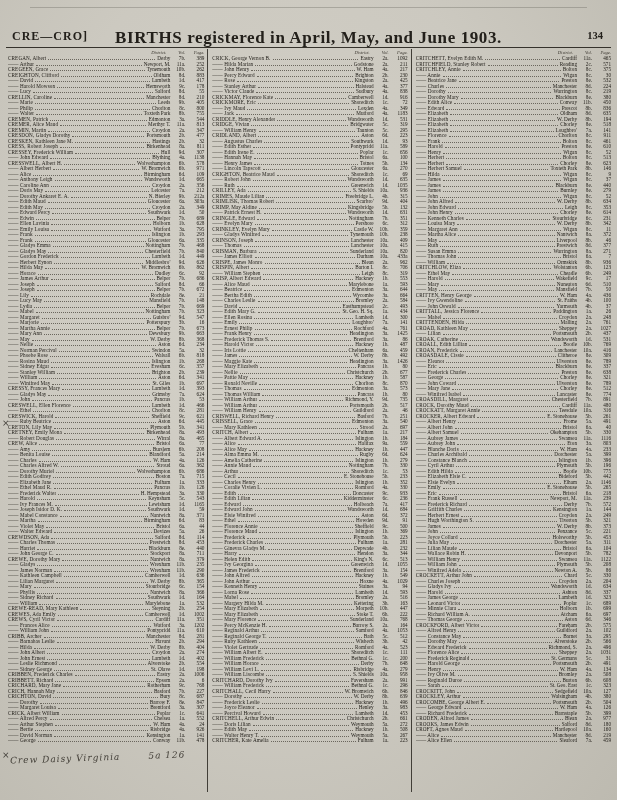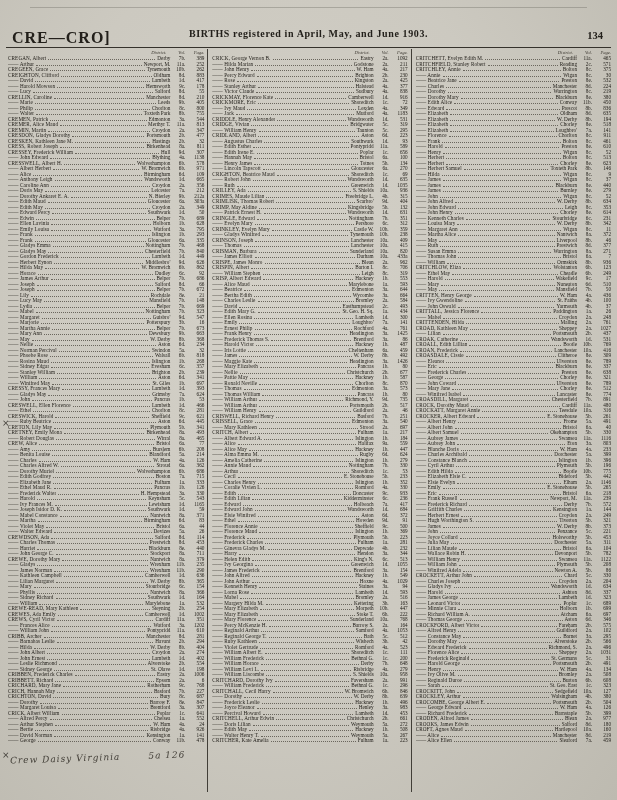--- a/index.html
+++ b/index.html
@@ -2,22 +2,22 @@
 <html><head>
 <meta charset="utf-8">
 <style>
   html,body{margin:0;padding:0;background:#8a887f;}
   .page{
     position:relative;width:617px;height:800px;overflow:hidden;
     background:radial-gradient(ellipse at 45% 40%, #d4d1c8 0%, #ccc9c0 55%, #bdbab0 100%);
     font-family:"Liberation Serif","DejaVu Serif",serif;color:#23201b;
   }
   .hdr{position:absolute;top:27px;left:0;right:0;height:20px;}
-  .hdr .range{position:absolute;left:12px;top:2px;font-weight:bold;font-size:16px;letter-spacing:1px;}
-  .hdr .title{position:absolute;left:0;right:0;text-align:center;top:1px;font-weight:bold;font-size:10px;letter-spacing:.6px;}
+  .hdr .range{position:absolute;left:12px;top:2px;font-weight:bold;font-size:12px;letter-spacing:1px;}
+  .hdr .title{position:absolute;left:0;right:0;text-align:center;top:1px;font-weight:bold;font-size:17px;letter-spacing:.6px;}
   .hdr .pageno{position:absolute;right:14px;top:3px;font-weight:bold;font-size:10.5px;}
   .hrule{position:absolute;top:47px;left:6px;right:6px;border-top:1.4px solid #35322c;}
   .topedge{position:absolute;top:7px;left:30px;right:30px;border-top:1px solid rgba(60,58,50,.25);}
   .cols{position:absolute;top:49px;left:4px;right:3px;bottom:8px;display:flex;}
   .col{width:33.333%;padding:0 3px 0 4px;box-sizing:border-box;}
   .col.mid,.col.rgt{border-left:1px solid #413e37;}
   .colhead{display:flex;align-items:baseline;font-style:italic;font-size:4.6px;line-height:7px;height:7px;color:#3a362f;}
   .colhead .sp{flex:1;}
   .colhead .dh{margin-right:4px;}
   .colhead .vh{width:15px;text-align:right;}

